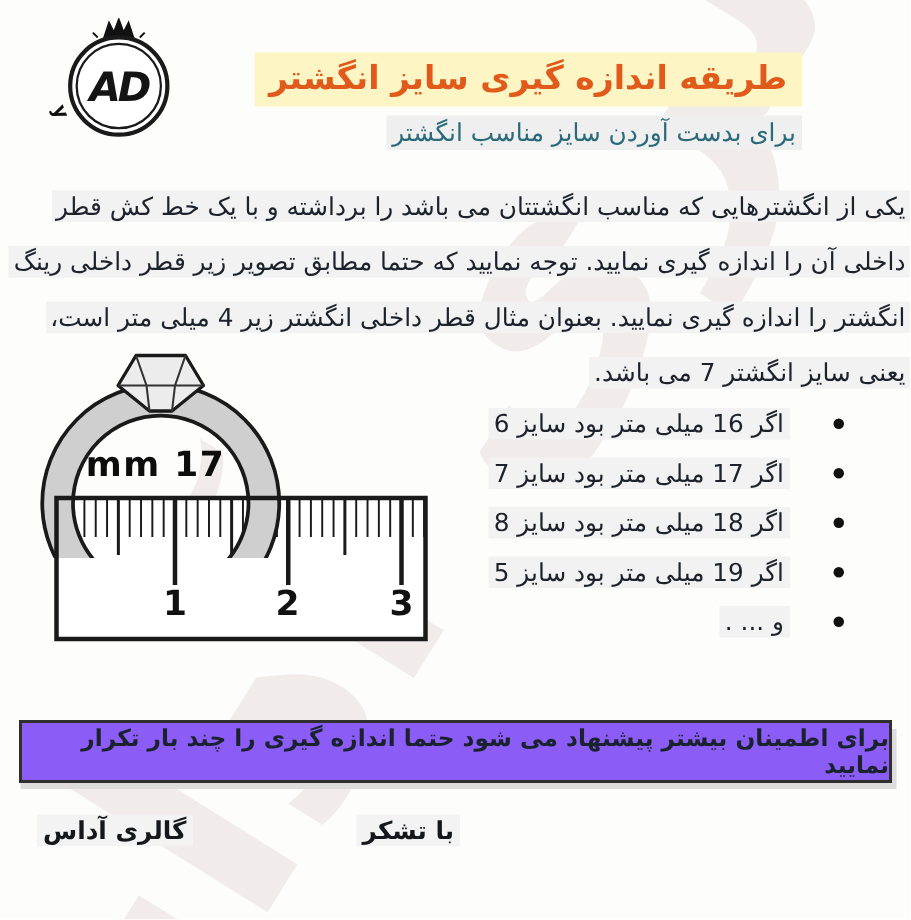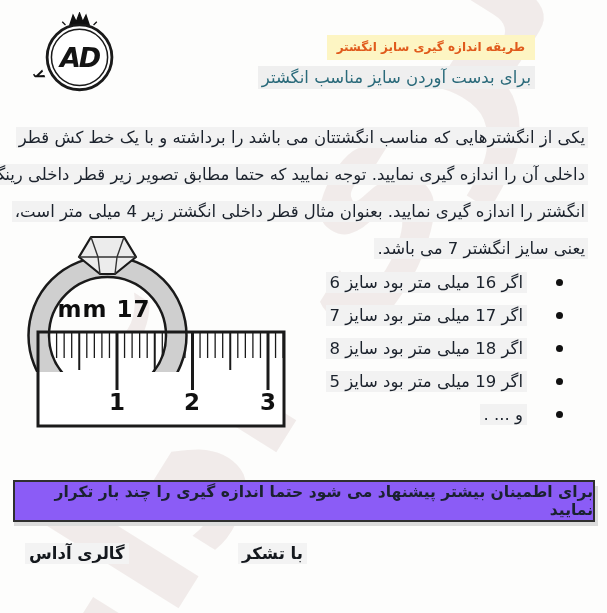--- a/index.html
+++ b/index.html
@@ -15,26 +15,26 @@
     font-size:215px; font-weight:bold; white-space:nowrap;
     color:#b49490; opacity:0.16; z-index:0; pointer-events:none;
   }
   .layer{position:relative; z-index:1;}
   
   .logo{position:absolute; left:30px; top:12px; width:112px; height:108px;}
   
   .header{position:absolute; top:35px; right:72px; text-align:right;}
   .title{
     display:inline-block; background:#fdf5c3; color:#e05a1c;
-    font-size:12px; font-weight:bold; padding:5px 10px 6px 10px;
+    font-size:22px; font-weight:bold; padding:5px 10px 6px 10px;
   }
   .subtitle{margin-top:8px; font-size:16.5px; color:#2a6a7a;}
   .subtitle span{background:#efefef; padding:2px 4px;text-align:right;}
   
-  .paragraph{position:absolute; top:119px; right:19px; left:10px;}
+  .paragraph{position:absolute; top:119px; right:0; left:10px;}
   .p-line{height:37px; display:flex; align-items:center; justify-content:flex-start;}
   .p-line span{background:#f2f2f2; font-size:16.5px; padding:1px 3px; white-space:nowrap;}
   
   .illustration{position:absolute; left:8px; top:232px; width:300px; height:200px;}
   
   .bullets{position:absolute; top:266px; right:44px; margin:0; padding:0; list-style:none;}
   .bullets li{height:33px; display:flex; align-items:center; gap:29px;}
   .dot{width:7px; height:7px; border-radius:50%; background:#111; flex:0 0 auto;}
   .bullets li span.btxt{background:#f2f2f2; font-size:16.5px; padding:1px 4px; white-space:nowrap;}
   

